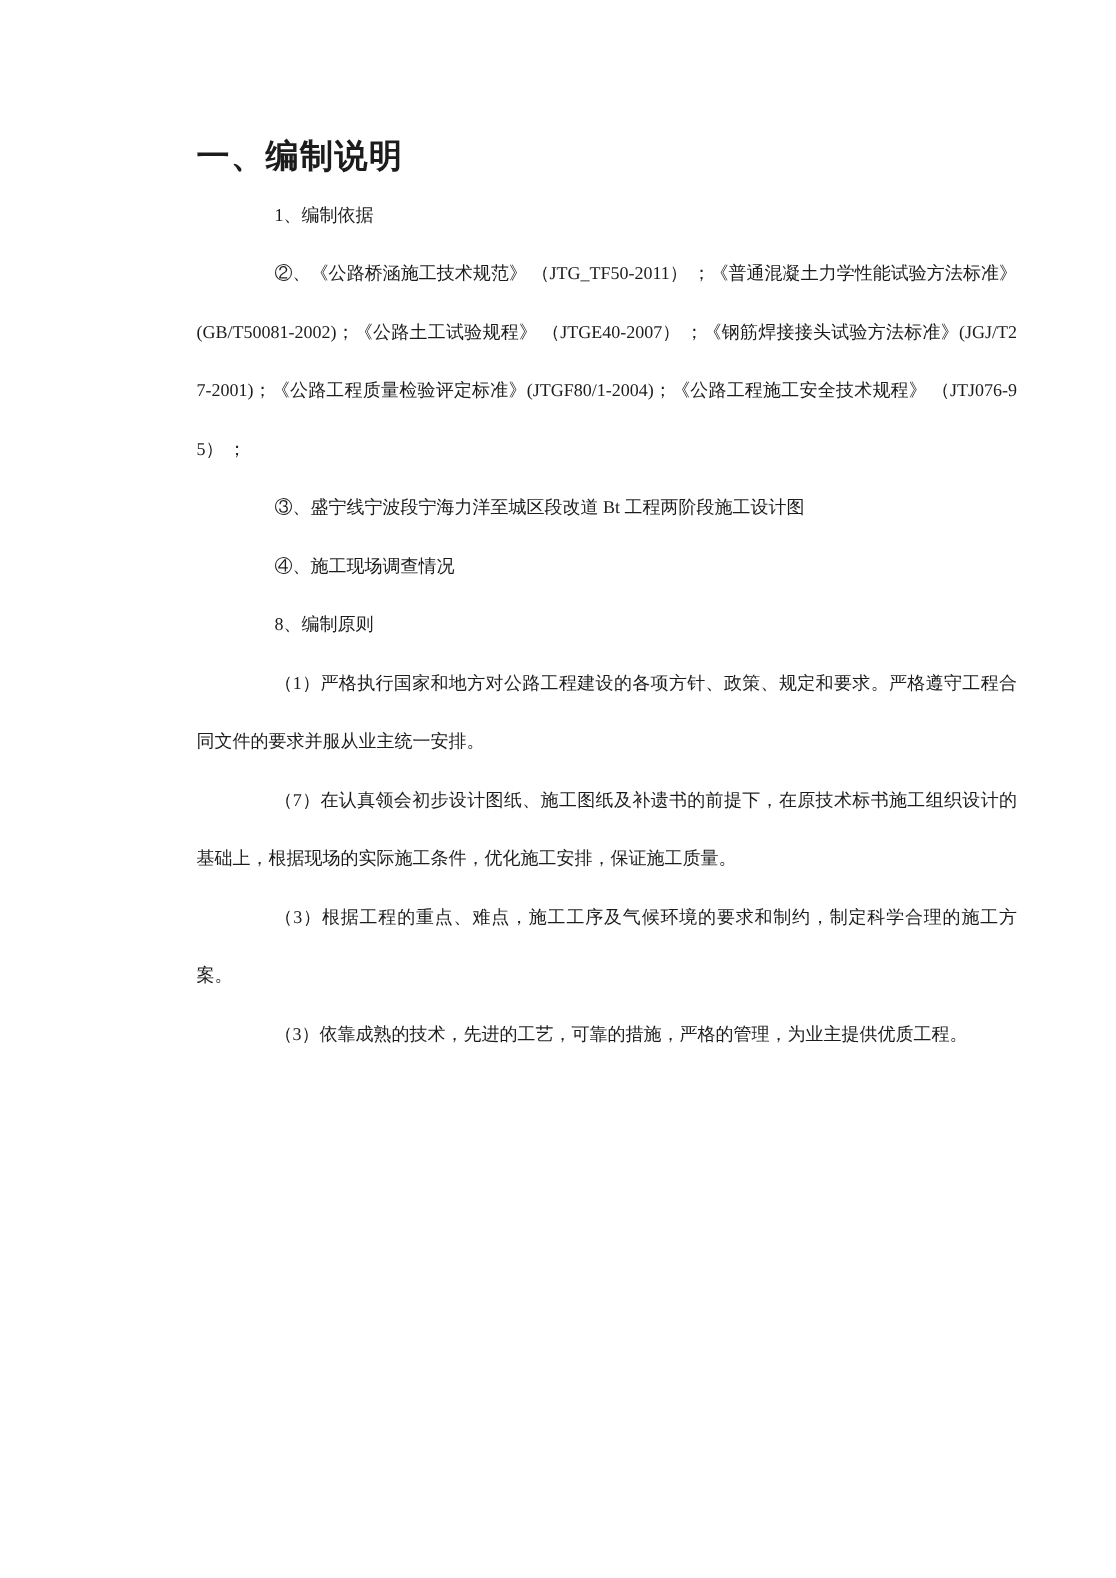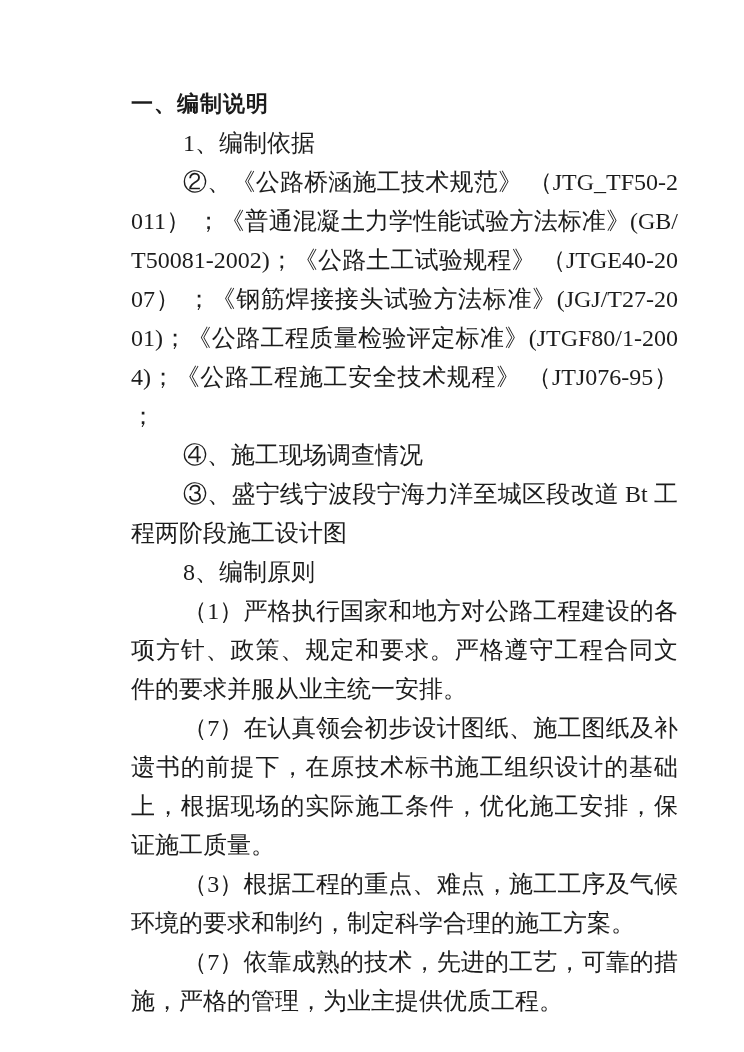--- a/index.html
+++ b/index.html
@@ -25,38 +25,38 @@
   }
   .doc-heading {
     font-size: 22px;
     font-weight: bold;
     line-height: 40px;
     letter-spacing: 1px;
     margin: 0;
     text-align: left;
   }
   .doc-para {
-    font-size: 24px;
+    font-size: 12px;
     line-height: 39px;
     margin: 0;
     text-align: justify;
     text-justify: inter-ideograph;
     text-indent: 52px;
     word-break: break-all;
   }
 </style>
 </head>
 <body>
 
 <div class="page">
   <div class="content">
     <h1 class="doc-heading">一、编制说明</h1>
     <p class="doc-para">1、编制依据</p>
     <p class="doc-para">②、《公路桥涵施工技术规范》 （JTG_TF50-2011） ；《普通混凝土力学性能试验方法标准》(GB/T50081-2002)；《公路土工试验规程》 （JTGE40-2007） ；《钢筋焊接接头试验方法标准》(JGJ/T27-2001)；《公路工程质量检验评定标准》(JTGF80/1-2004)；《公路工程施工安全技术规程》 （JTJ076-95） ；</p>
+    <p class="doc-para">③、盛宁线宁波段宁海力洋至城区段改道 Bt 工程两阶段施工设计图</p>
     <p class="doc-para">④、施工现场调查情况</p>
-    <p class="doc-para">③、盛宁线宁波段宁海力洋至城区段改道 Bt 工程两阶段施工设计图</p>
     <p class="doc-para">8、编制原则</p>
     <p class="doc-para">（1）严格执行国家和地方对公路工程建设的各项方针、政策、规定和要求。严格遵守工程合同文件的要求并服从业主统一安排。</p>
     <p class="doc-para">（7）在认真领会初步设计图纸、施工图纸及补遗书的前提下，在原技术标书施工组织设计的基础上，根据现场的实际施工条件，优化施工安排，保证施工质量。</p>
     <p class="doc-para">（3）根据工程的重点、难点，施工工序及气候环境的要求和制约，制定科学合理的施工方案。</p>
-    <p class="doc-para">（7）依靠成熟的技术，先进的工艺，可靠的措施，严格的管理，为业主提供优质工程。</p>
+    <p class="doc-para">（3）依靠成熟的技术，先进的工艺，可靠的措施，严格的管理，为业主提供优质工程。</p>
   </div>
 </div>
 
 </body></html>

